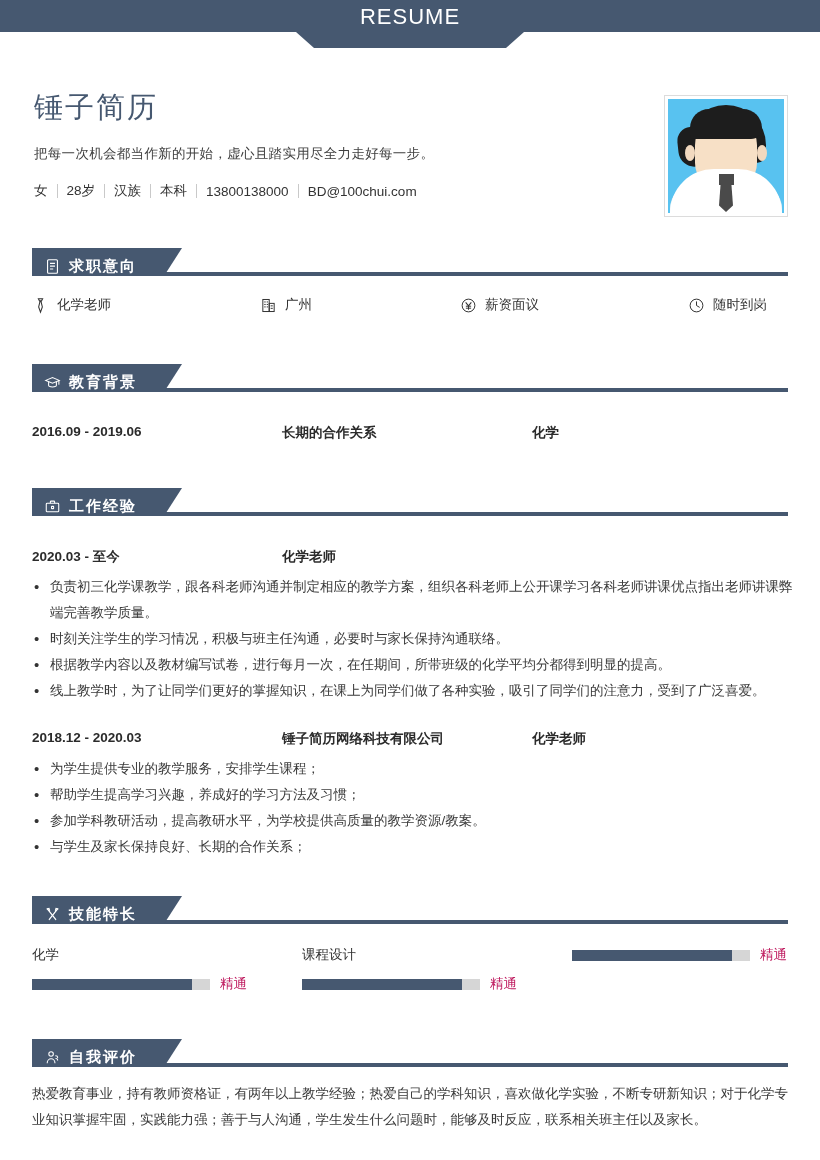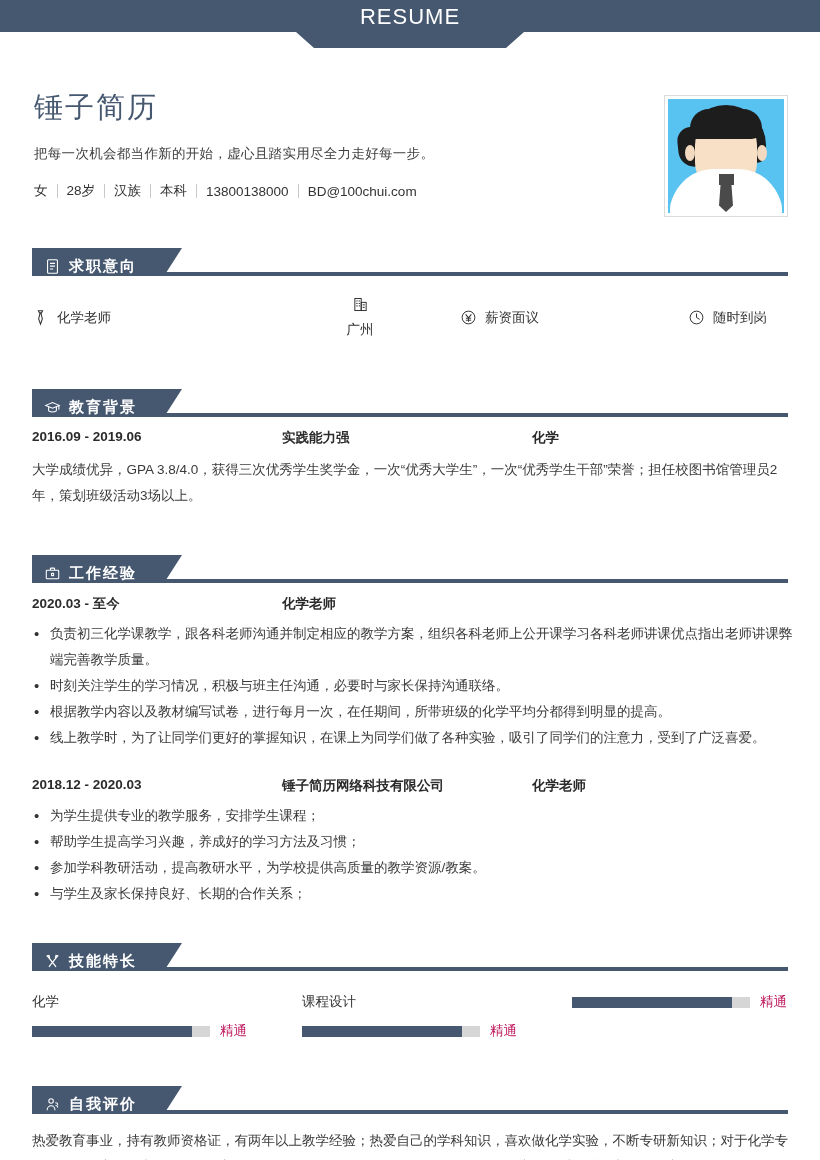--- a/index.html
+++ b/index.html
@@ -113,26 +113,26 @@
     position: absolute; right: 0; bottom: 0; height: 4px; background: #465870;
   }
 
   
   .intent-row {
     display: flex; margin-top: 20px; padding-bottom: 4px;
   }
   .intent-item { display: flex; align-items: center; gap: 8px; font-size: 13.5px; color: #333; }
   .intent-item .ico { width: 17px; height: 17px; flex: none; }
   .intent-item .ico svg { display:block; width:100%; height:100%; }
-  .iw0 { width: 228px; } .iw1 { width: 200px; flex-direction: column; } .iw2 { width: 228px; }
+  .iw0 { width: 228px; } .iw1 { width: 200px; } .iw2 { width: 228px; }
 
   
   .entry-head {
     display: flex; font-size: 13.5px; font-weight: bold; color: #2b2b2b;
-    margin-top: 12px;
+    margin-top: 32px;
   }
   .e-date { width: 250px; }
   .e-org  { width: 250px; }
   .e-role { flex: 1; }
 
   .para {
     font-size: 13.5px; line-height: 26px; color: #3a3a3a; margin-top: 10px;
   }
   ul.bullets { list-style: none; margin-top: 8px; }
   ul.bullets li {
@@ -285,24 +285,23 @@
             <path d="M6.5 11v5c0 1.3 2.5 2.3 5.5 2.3s5.5-1 5.5-2.3v-5"></path>
             <line x1="21" y1="9.4" x2="21" y2="14.5" stroke-linecap="round"></line>
           </svg>
         </span>
         <span class="sec-title">教育背景</span>
       </div>
     </div>
 
     <div class="entry-head">
       <div class="e-date">2016.09 - 2019.06</div>
-      <div class="e-org">实践能力强</div>
+      <div class="e-org">长期的合作关系</div>
       <div class="e-role">化学</div>
     </div>
-    <div class="para">大学成绩优异，GPA 3.8/4.0，获得三次优秀学生奖学金，一次“优秀大学生”，一次“优秀学生干部”荣誉；担任校图书馆管理员2年，策划班级活动3场以上。</div>
   </div>
 
   <div class="gap-lg"></div>
 
   <div class="section">
     <div class="sec-head">
       <div class="sec-rule" style="width:740px;"></div>
       <div class="sec-badge">
         <span class="sec-ico">
           <svg viewBox="0 0 24 24" fill="none" stroke="#ffffff" stroke-width="1.5">

